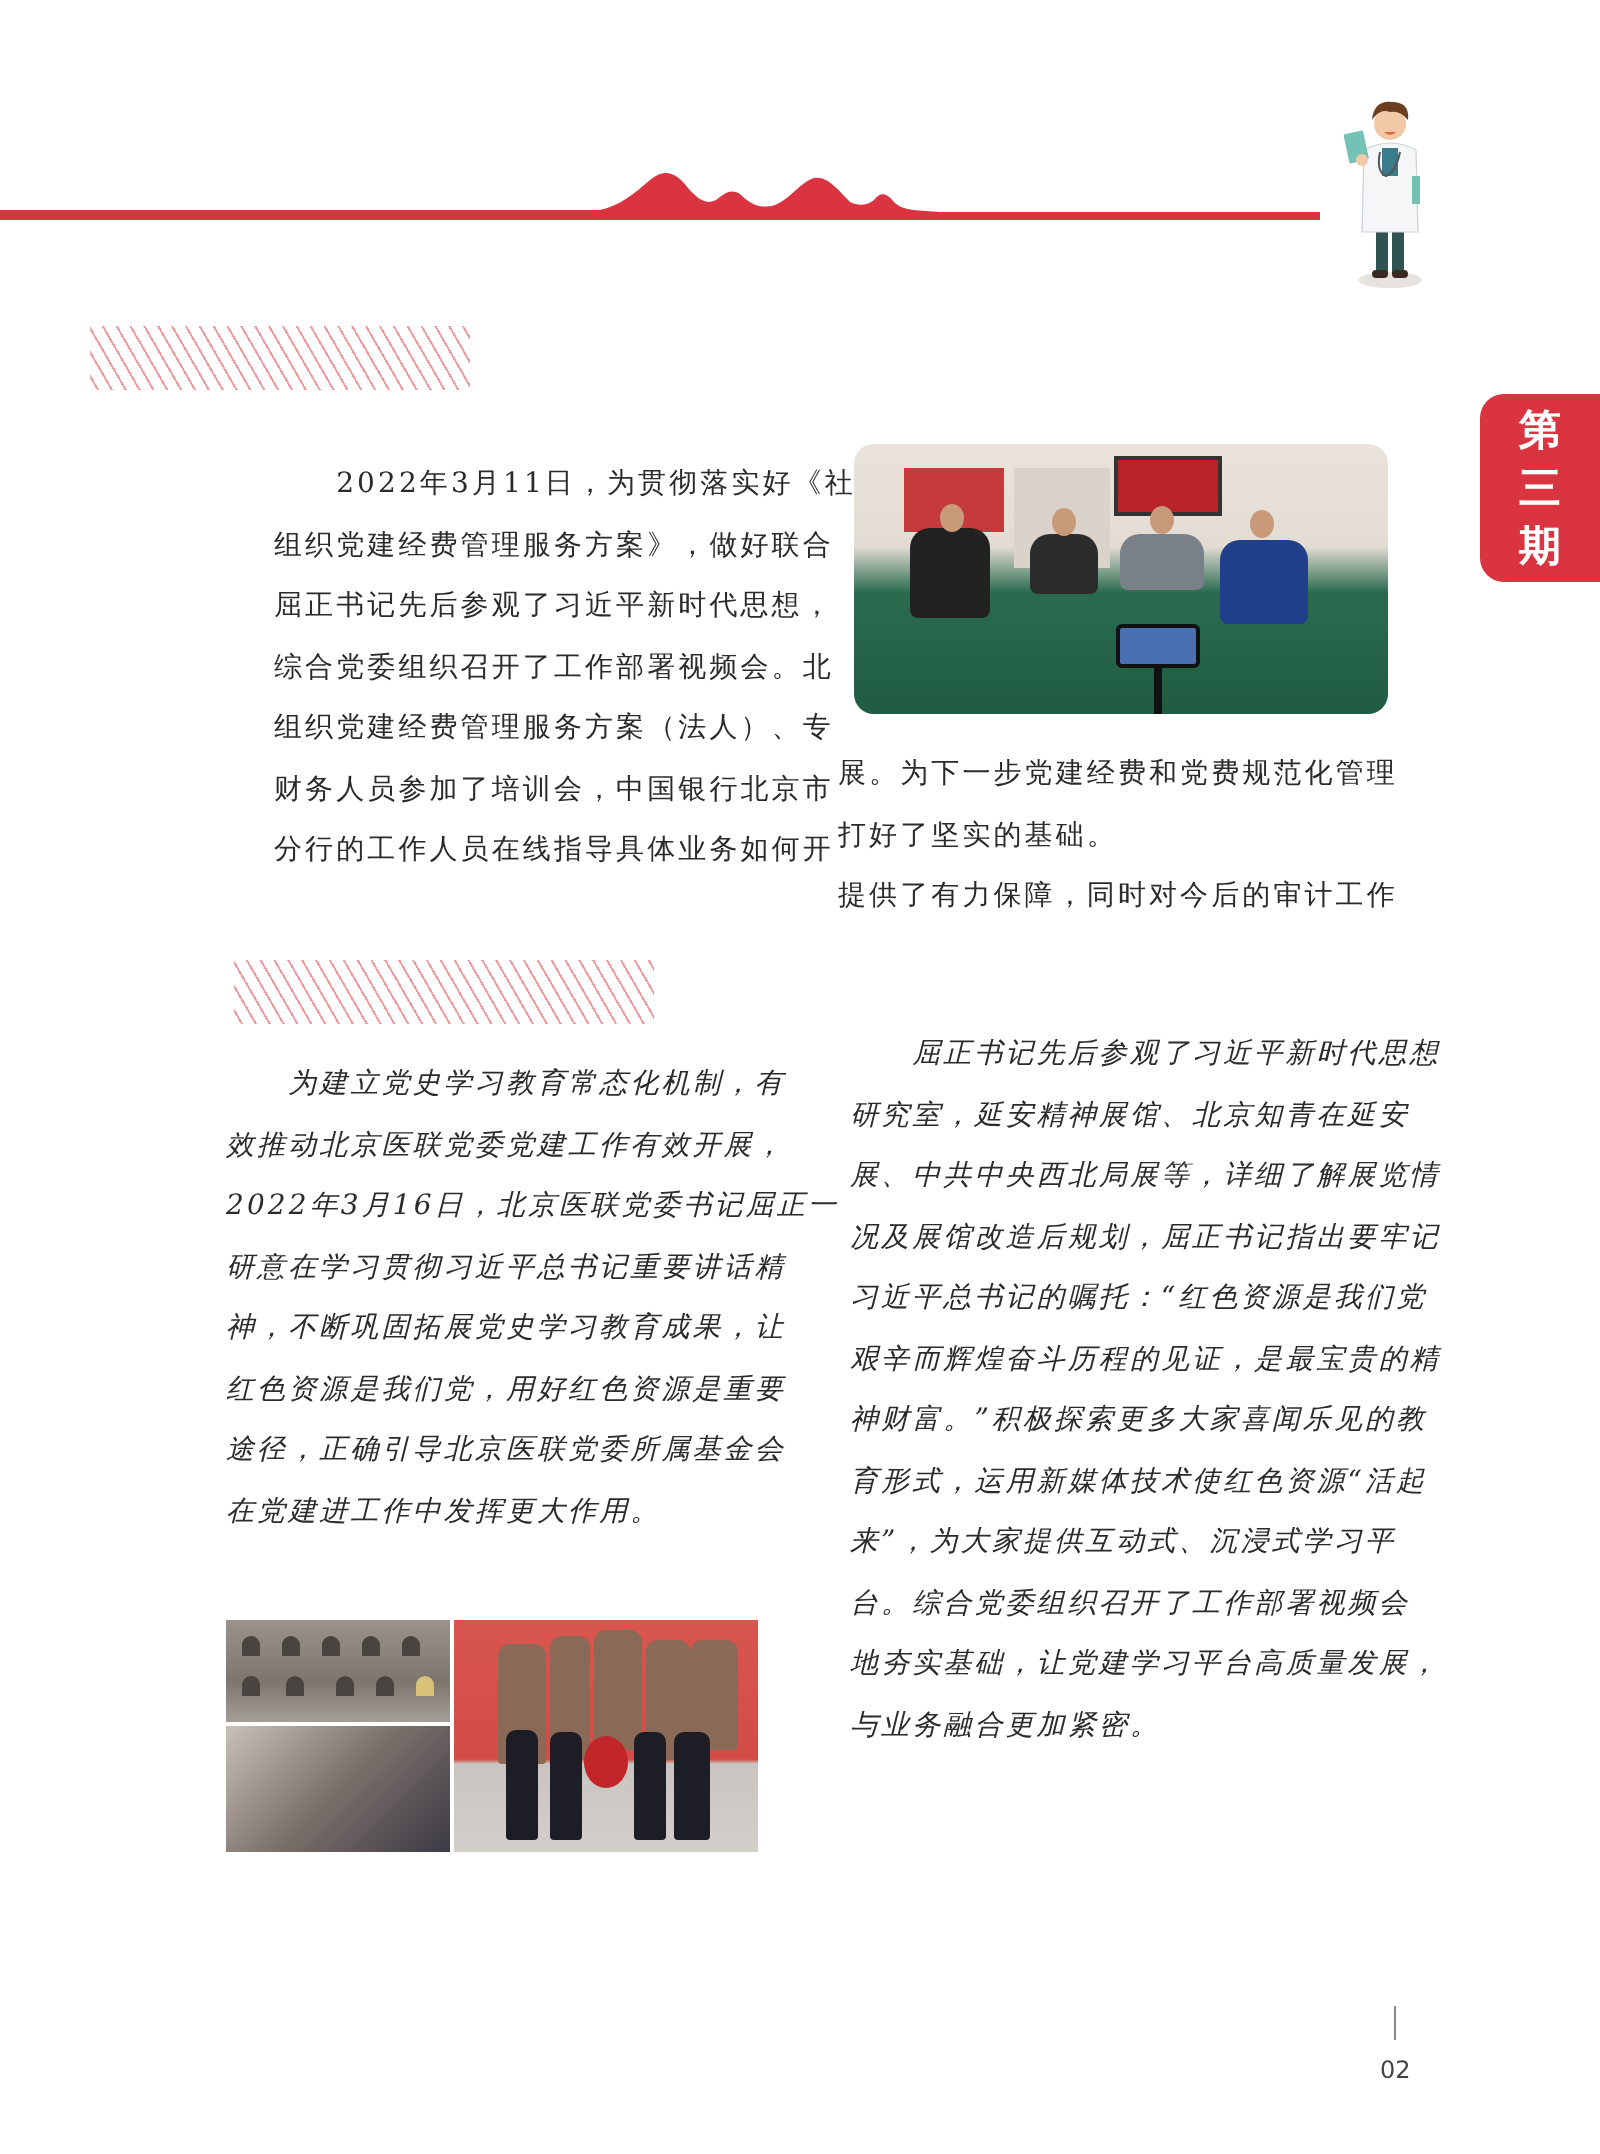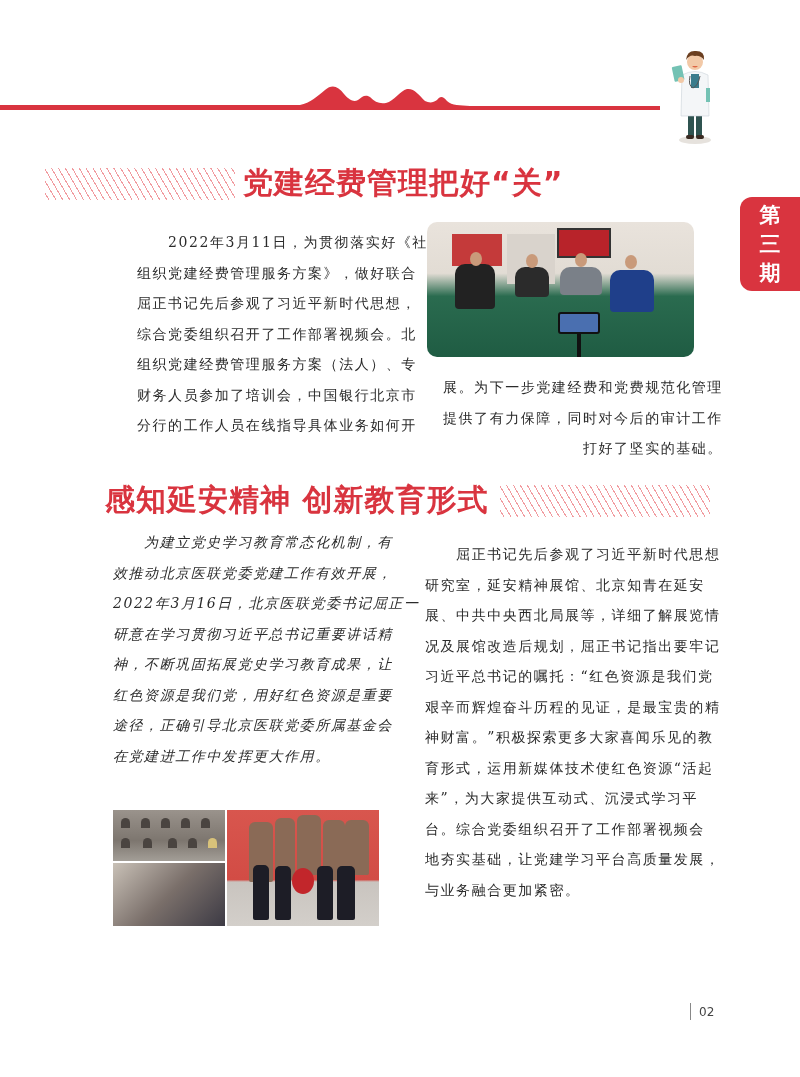--- a/index.html
+++ b/index.html
@@ -48,21 +48,21 @@
 
   .collage { position: absolute; left: 113px; top: 810px; width: 266px; height: 116px; }
   .collage .c1 { position:absolute; left:0; top:0; width:112px; height:51px; background: linear-gradient(180deg,#9a938c,#7d766f 60%,#a39e97); }
   .collage .c2 { position:absolute; left:0; top:53px; width:112px; height:63px; background: linear-gradient(135deg,#c9c1b7,#7a6f6a 50%,#3c3a44); }
   .collage .c3 { position:absolute; left:114px; top:0; width:152px; height:116px; background: linear-gradient(180deg,#d8564e 0%,#d24c45 60%,#c9c4bf 62%,#d3cfca 100%); }
   .collage .statue { position:absolute; background:#8a6a56; border-radius: 6px 6px 2px 2px; }
   .collage .man { position:absolute; background:#1d1d26; border-radius: 5px 5px 2px 2px; }
   .collage .wreath { position:absolute; left:65px; top:58px; width:22px; height:26px; background:#c2262b; border-radius:50%; }
   .collage .arch { position:absolute; width:9px; height:10px; background:#4a4440; border-radius:5px 5px 0 0; }
 
-  .page-num { position: absolute; left: 690px; top: 1003px; display: flex; align-items: center; gap: 8px; }
+  .page-num { position: absolute; left: 690px; top: 1003px; display: flex; align-items: center; gap: 8px; flex-direction: column; }
   .page-num .bar { width: 1px; height: 17px; background: #888; }
   .page-num span { font-family: "DejaVu Sans", "Liberation Sans", sans-serif; font-size: 12px; color: #444; }
 </style>
 </head>
 <body>
 
 <svg class="header-deco" viewBox="0 0 800 150" preserveAspectRatio="none">
   <path d="M0,105 L300,105 C310,103 318,96 325,90 C332,84 338,86 344,94 C350,101 354,102 358,100 C362,97 365,94 370,97 C375,102 379,104 386,103 C394,101 400,91 407,89 C414,88 419,95 425,101 C429,103 433,103 437,100 C440,96 443,96 447,101 C452,106 460,105 470,106 L660,106 L660,110 L0,110 Z" fill="#d9343f"></path>
 </svg>
 
@@ -78,21 +78,20 @@
   <circle cx="35" cy="22" r="8" fill="#f2c9a7"></circle>
   <path d="M26,20 Q27,10 36,11 Q45,11 44,20 Q40,15 35,16 Q30,14 26,20 Z" fill="#6b3f20"></path>
   <path d="M32,26 Q35,29 38,26" fill="#d64"></path>
   <rect x="13" y="26" width="10" height="15" rx="1" fill="#74c2b4" transform="rotate(-12 18 33)"></rect>
   <circle cx="21" cy="40" r="3" fill="#f2c9a7"></circle>
   <rect x="46" y="48" width="4" height="14" fill="#74c2b4"></rect>
 </svg>
 
 <div class="title-row" style="left:45px; top:163px;">
   <div class="stripes" style="width:190px;"></div>
-  <div class="title-text" style="margin-left:8px;">党建经费管理把好“关”</div>
 </div>
 
 <div class="issue-tab">
   <span>第</span>
   <span>三</span>
   <span>期</span>
 </div>
 
 <div class="text-block" style="left:113px; top:227px;margin-left:24px;">
   <p>　　2022年3月11日，为贯彻落实好《社会</p>
@@ -113,28 +112,27 @@
   <div class="person" style="left:88px; top:45px; width:34px; height:30px; background:#2b2b2b;"></div>
   <div class="head" style="left:99px; top:32px;"></div>
   <div class="person" style="left:133px; top:45px; width:42px; height:28px; background:#7a8088;"></div>
   <div class="head" style="left:148px; top:31px;"></div>
   <div class="person" style="left:183px; top:48px; width:44px; height:42px; background:#1f3f8a;"></div>
   <div class="head" style="left:198px; top:33px;"></div>
   <div class="phone"></div>
   <div class="tripod"></div>
 </div>
 
-<div class="text-block" style="left:443px; top:372px;text-align:right;">
+<div class="text-block" style="left:419px; top:372px;">
   <p>展。为下一步党建经费和党费规范化管理</p>
+  <p>打好了坚实的基础。</p>
   <p>提供了有力保障，同时对今后的审计工作</p>
-  <p>打好了坚实的基础。</p>
 </div>
 
 <div class="title-row" style="left:105px; top:480px;">
-  <div class="title-text">感知延安精神 创新教育形式</div>
   <div class="stripes" style="width:210px; margin-left:12px;"></div>
 </div>
 
 <div class="text-block" style="left:113px; top:527px;font-style:italic;">
   <p>　　为建立党史学习教育常态化机制，有</p>
   <p>效推动北京医联党委党建工作有效开展，</p>
   <p>2022年3月16日，北京医联党委书记屈正一</p>
   <p>研意在学习贯彻习近平总书记重要讲话精</p>
   <p>神，不断巩固拓展党史学习教育成果，让</p>
   <p>红色资源是我们党，用好红色资源是重要</p>
@@ -163,21 +161,21 @@
     <div class="statue" style="left:96px; top:10px; width:22px; height:60px;"></div>
     <div class="statue" style="left:118px; top:10px; width:24px; height:55px;"></div>
     <div class="man" style="left:26px; top:55px; width:16px; height:55px;"></div>
     <div class="man" style="left:48px; top:56px; width:16px; height:54px;"></div>
     <div class="wreath"></div>
     <div class="man" style="left:90px; top:56px; width:16px; height:54px;"></div>
     <div class="man" style="left:110px; top:56px; width:18px; height:54px;"></div>
   </div>
 </div>
 
-<div class="text-block" style="left:425px; top:539px;">
+<div class="text-block" style="left:425px; top:512px;font-style:italic;">
   <p>　　屈正书记先后参观了习近平新时代思想</p>
   <p>研究室，延安精神展馆、北京知青在延安</p>
   <p>展、中共中央西北局展等，详细了解展览情</p>
   <p>况及展馆改造后规划，屈正书记指出要牢记</p>
   <p>习近平总书记的嘱托：“红色资源是我们党</p>
   <p>艰辛而辉煌奋斗历程的见证，是最宝贵的精</p>
   <p>神财富。”积极探索更多大家喜闻乐见的教</p>
   <p>育形式，运用新媒体技术使红色资源“活起</p>
   <p>来”，为大家提供互动式、沉浸式学习平</p>
   <p>台。综合党委组织召开了工作部署视频会</p>

